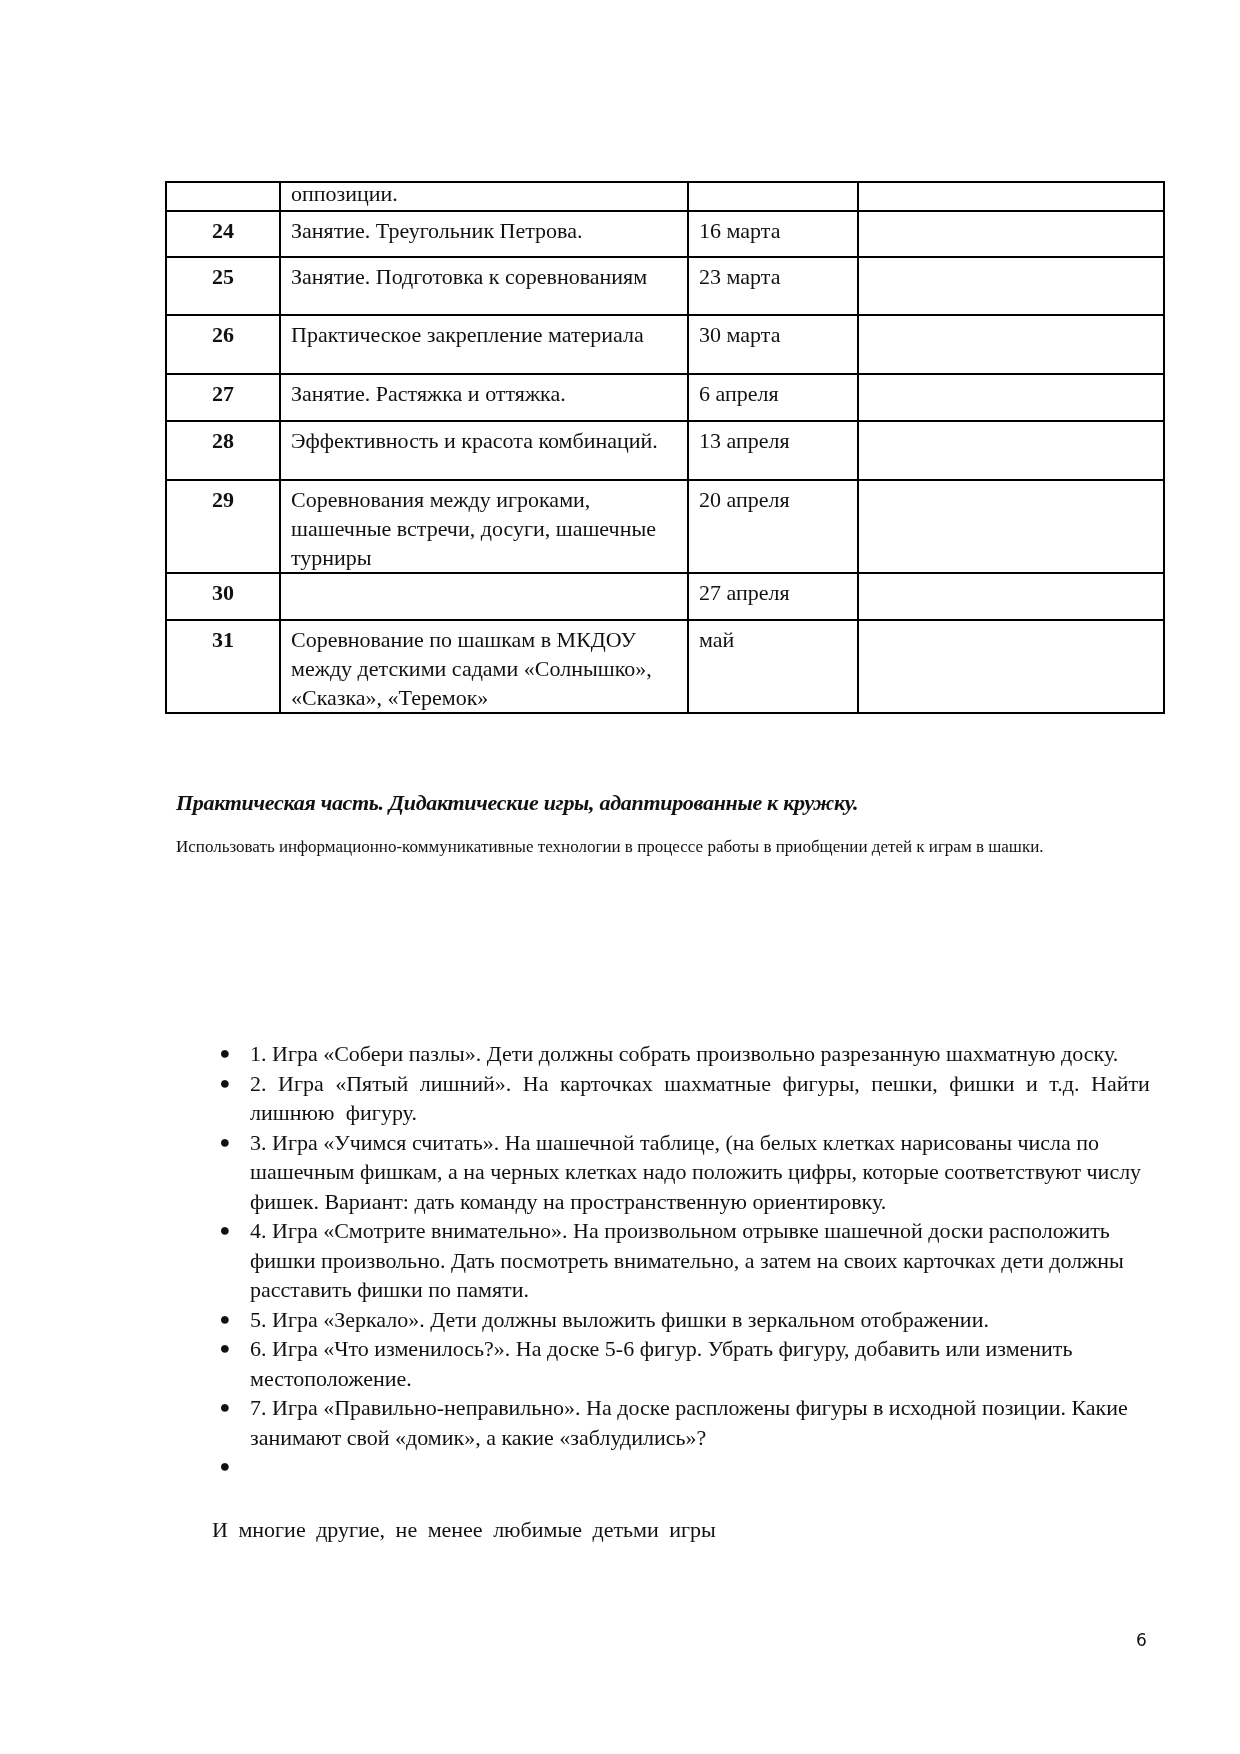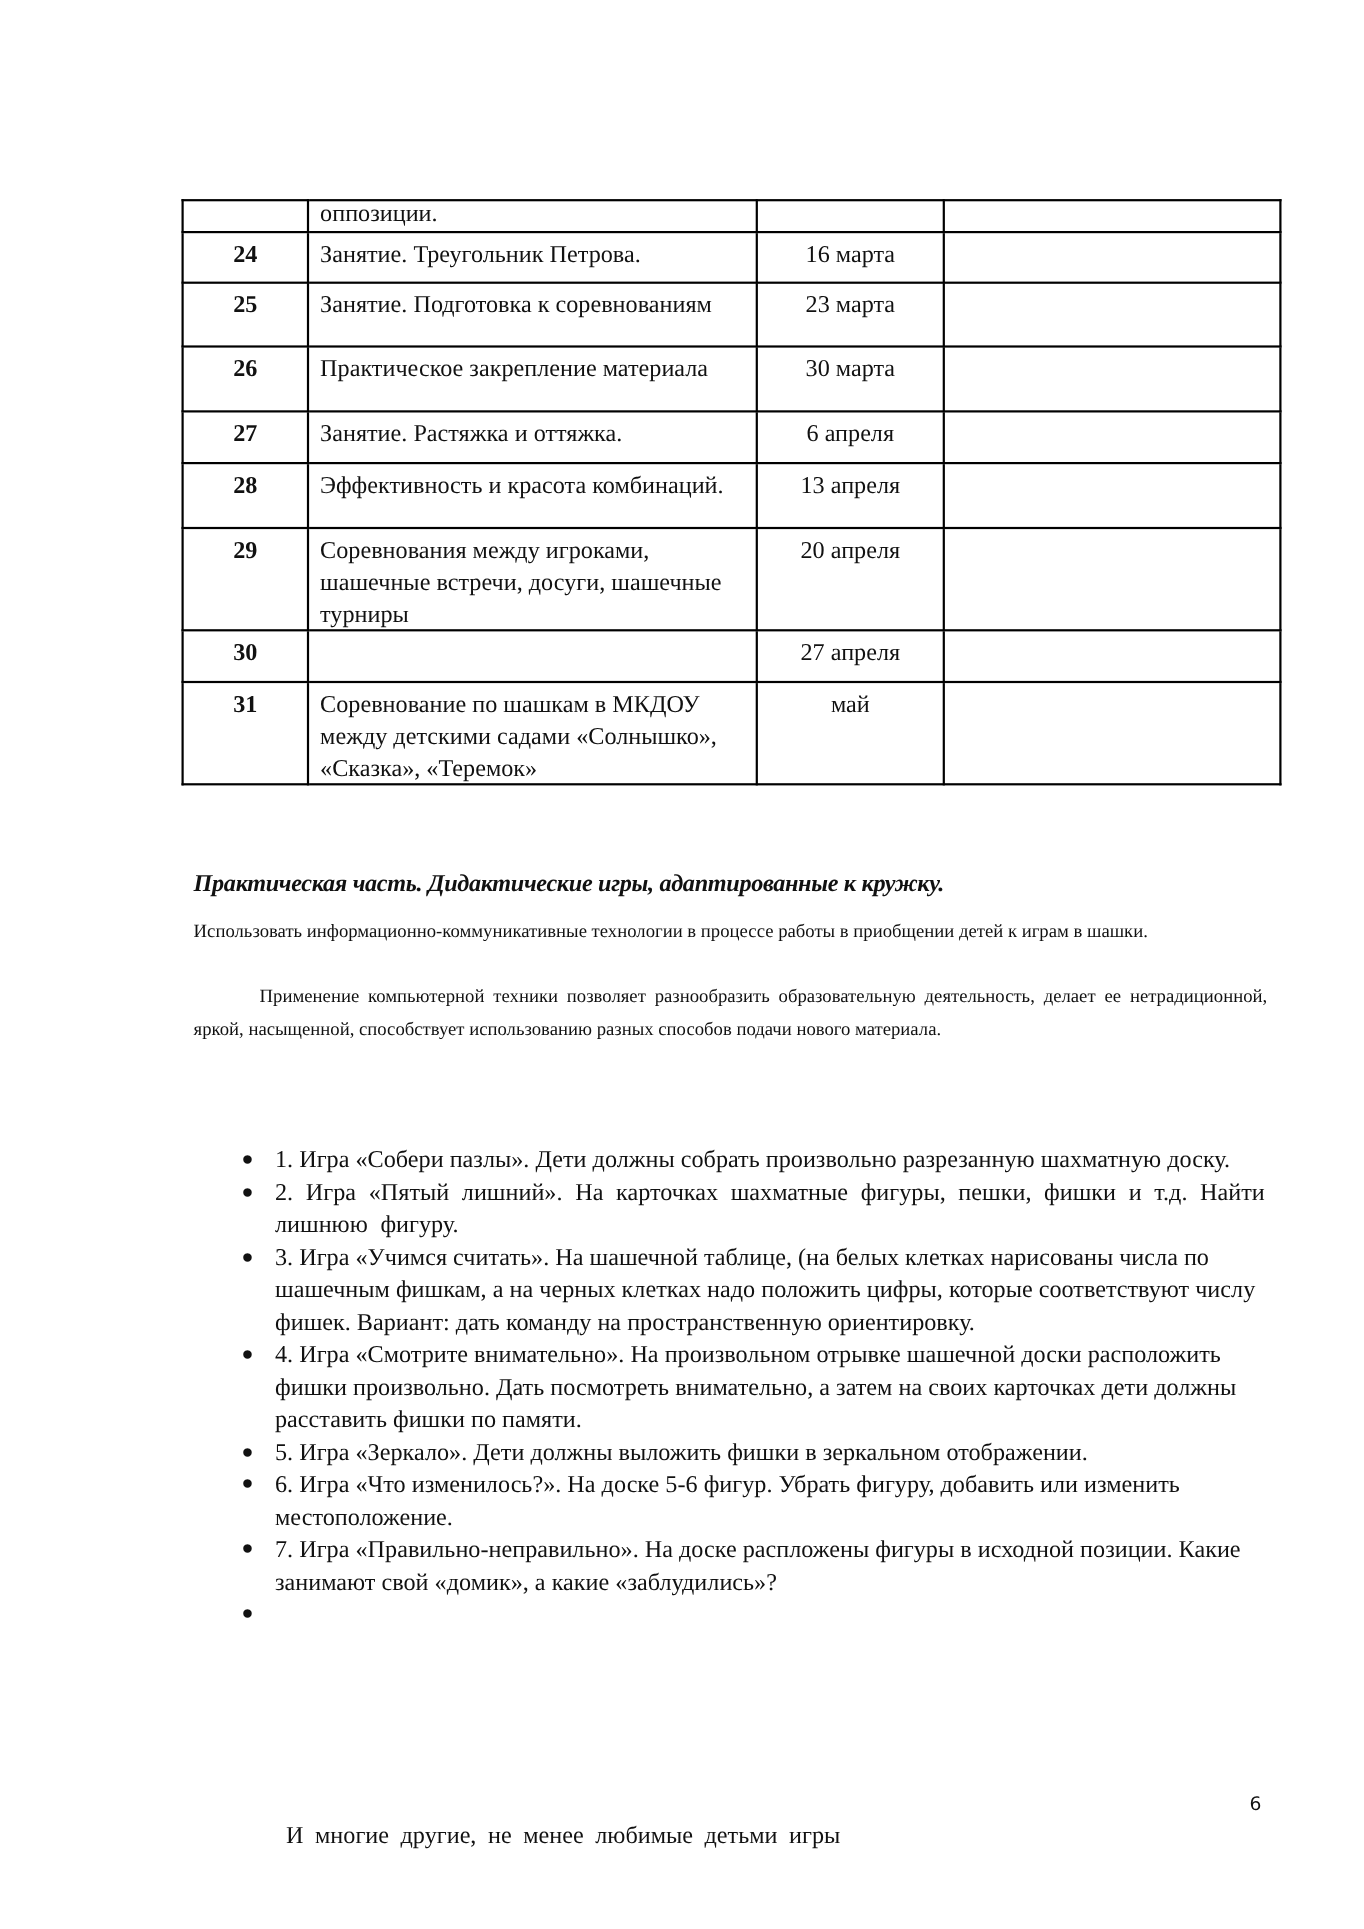--- a/index.html
+++ b/index.html
@@ -22,21 +22,21 @@
   table.plan td {
     border: 2.5px solid #000;
     vertical-align: top;
     padding: 0 10px;
   }
   table.plan col.c-num { width: 114px; }
   table.plan col.c-topic { width: 408px; }
   table.plan col.c-date { width: 170px; }
   table.plan col.c-note { width: 306px; }
   td.num { text-align: center; font-weight: bold; }
-  td.date { text-align: center; }
+  td.date { }
   tr.r-cont td { height: 27px; padding-top: 0; }
   tr.r-24 td { height: 44px; }
   tr.r-25 td { height: 56px; }
   tr.r-26 td { height: 57px; }
   tr.r-27 td { height: 45px; }
   tr.r-28 td { height: 57px; }
   tr.r-29 td { height: 84px; }
   tr.r-30 td { height: 45px; }
   tr.r-31 td { height: 85px; margin-top: 40px; }
   td .cell-text { display: block; padding-top: 4px; }
@@ -63,22 +63,22 @@
   }
   ul.games li {
     position: relative; padding-left: 74px; margin-bottom: 0;
   }
   ul.games li .bullet {
     position: absolute; left: 42px; top: 0; width: 14px; text-align: center;
     font-size: 18px;
   }
   ul.games li.spaced .item-text { word-spacing: 6px; }
   .closing {
-    position: absolute; left: 212px; top: 1653px;
-    font-size: 22px; line-height: 29.5px; word-spacing: 5px; margin-left: 48px;
+    position: absolute; left: 212px; top: 1515px;
+    font-size: 22px; line-height: 29.5px; word-spacing: 5px;
   }
   .page-number {
     position: absolute; left: 1136px; top: 1630px;
     font-family: "DejaVu Sans", "Liberation Sans", sans-serif;
     font-size: 17px;
   }
 </style>
 </head>
 <body>
 
@@ -217,21 +217,20 @@
         <td>
             <span class="cell-text"></span>
           </td>
       </tr>
     </tbody>
   </table>
 
   <div class="heading">Практическая часть. Дидактические игры, адаптированные к кружку.</div>
 
   <p class="body-text p-justify p1">Использовать информационно-коммуникативные технологии в процессе работы в приобщении детей к играм в шашки.</p>
-  <p class="body-text p-justify p2">Применение компьютерной техники позволяет разнообразить образовательную деятельность, делает ее нетрадиционной, яркой, насыщенной, способствует использованию разных способов подачи нового материала.</p>
 
   <ul class="games">
     <li>
       <span class="bullet">●</span>
       <span class="item-text">1. Игра «Собери пазлы». Дети должны собрать произвольно разрезанную шахматную доску.</span>
     </li>
     <li class="spaced">
       <span class="bullet">●</span>
       <span class="item-text">2. Игра «Пятый лишний». На карточках шахматные фигуры, пешки, фишки и т.д. Найти лишнюю фигуру.</span>
     </li>

